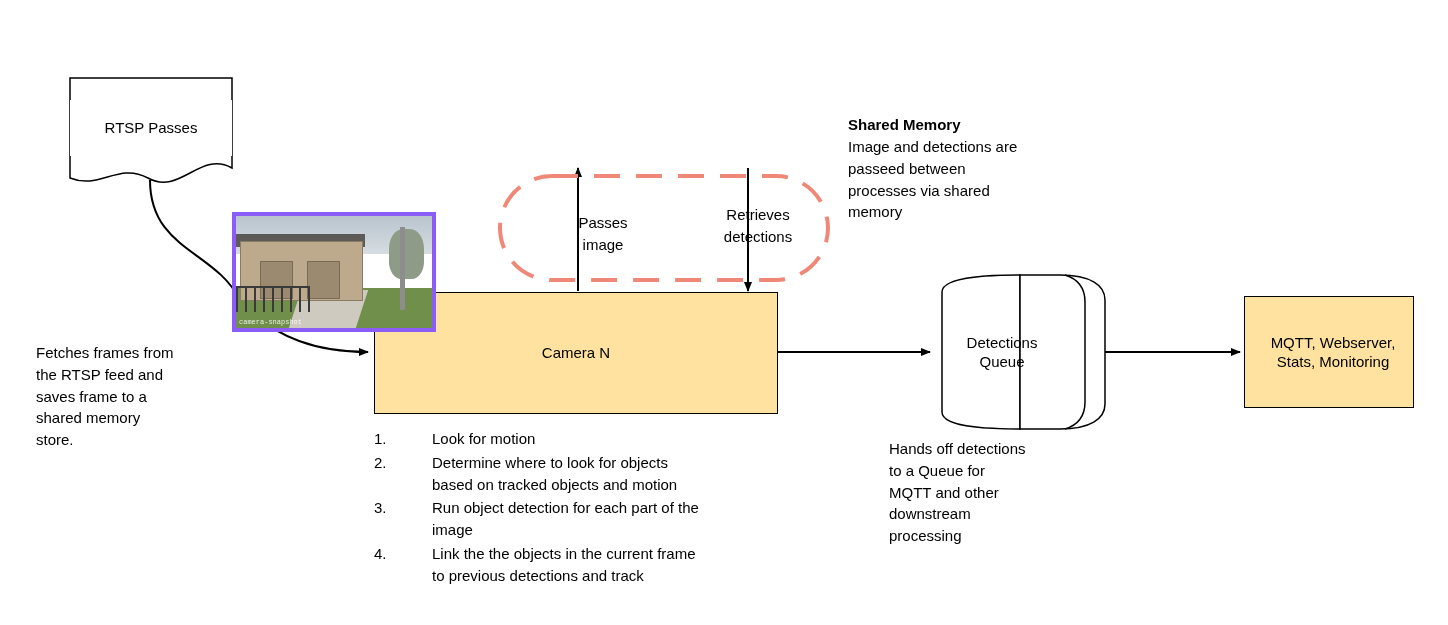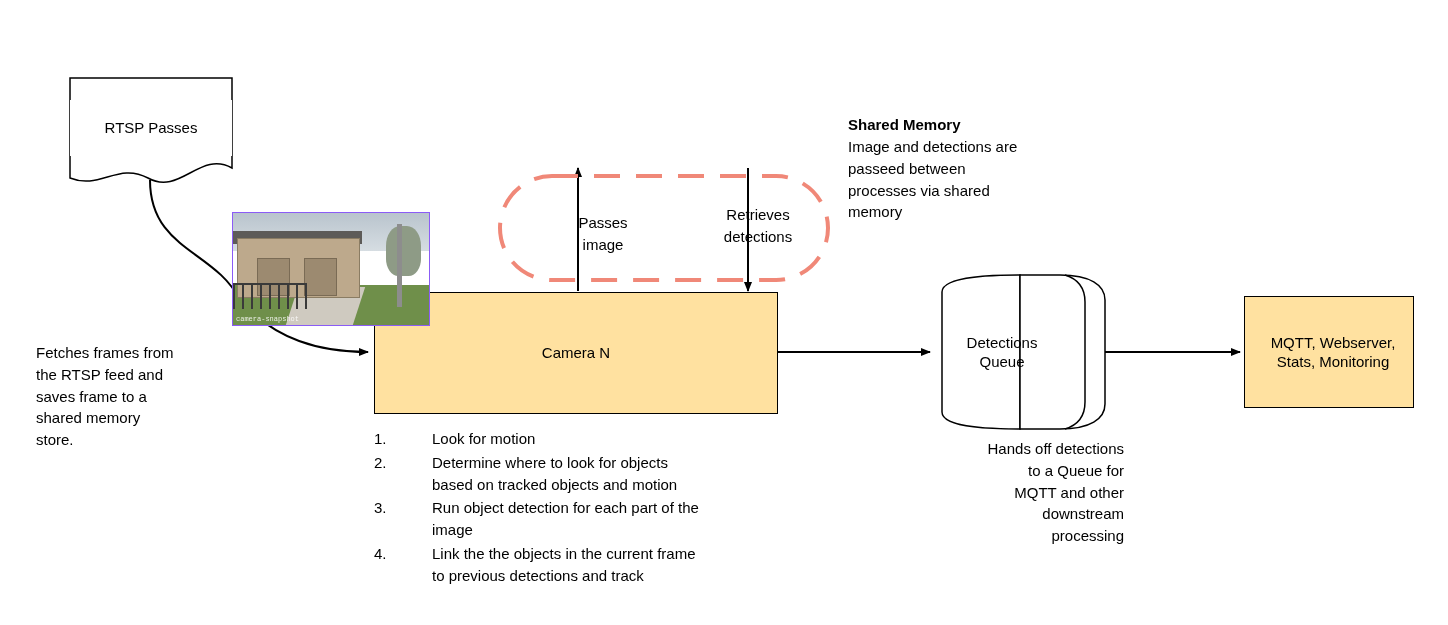--- a/index.html
+++ b/index.html
@@ -67,21 +67,21 @@
   }
   .steps-num {
     width: 58px;
     flex: 0 0 58px;
   }
   .steps-txt {
     flex: 1 1 auto;
   }
   .camera-photo {
     position: absolute;
-    border: 1px solid #8b5cf6;
+    border: 4px solid #8b5cf6;
     overflow: hidden;
   }
   .photo-sky {
     position: absolute;
     left: 0; top: 0; right: 0;
     height: 34%;
     background: linear-gradient(#b9c4cd, #d6dde2);
   }
   .photo-house {
     position: absolute;
@@ -245,21 +245,21 @@
 passeed between
 processes via shared
 memory</div>
 
   <div class="label-text" style="left:36px; top:342px; width:190px;">Fetches frames from
 the RTSP feed and
 saves frame to a
 shared memory
 store.</div>
 
-  <div class="label-text" style="left:938px; top:438px; width:186px;text-align:right;">Hands off detections
+  <div class="label-text" style="left:889px; top:438px; width:186px;">Hands off detections
 to a Queue for
 MQTT and other
 downstream
 processing</div>
 
   <div class="steps" style="left:374px; top:428px; width:420px;">
     <div class="steps-row">
       <div class="steps-num">1.</div>
       <div class="steps-txt" style="white-space:pre-line;">Look for motion</div>
     </div>

